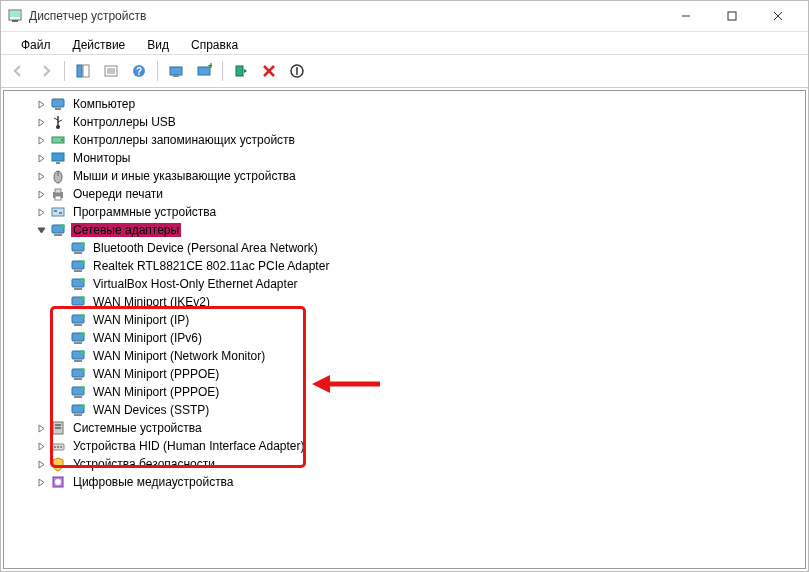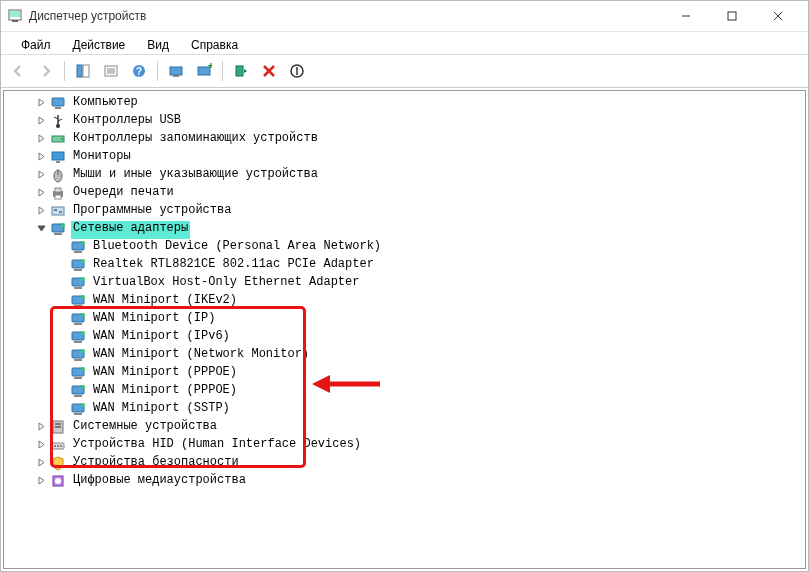--- a/index.html
+++ b/index.html
@@ -82,41 +82,41 @@
   .tree-container {
     flex: 1;
     overflow: auto;
     border: 1px solid #999;
     margin: 2px;
     padding: 4px 0 4px 4px;
     position: relative;
   }
   .tree-row {
     display: flex;
+    align-items: center;
     height: 18px;
     white-space: nowrap;
-    font-family: Liberation Mono, monospace;
   }
   .indent { display: inline-block; }
   .expander {
     width: 14px; height: 14px;
     display: inline-flex; align-items: center; justify-content: center;
     font-size: 10px;
     color: #555;
     margin-right: 2px;
   }
   .expander.empty { visibility: hidden; }
   .node-icon {
     width: 16px; height: 16px;
     margin-right: 5px;
     display: inline-flex; align-items: center; justify-content: center;
     flex-shrink: 0;
   }
   .node-label { padding: 0 2px; }
-  .highlighted { background: #5eead4; }
+  .highlighted { background: #be185d; }
   
   .callout-box {
     position: absolute;
     border: 3px solid #e81313;
     border-radius: 5px;
     pointer-events: none;
   }
   .callout-arrow {
     position: absolute;
     pointer-events: none;
@@ -470,21 +470,21 @@
       <div class="tree-row wan-row">
         <span class="indent" style="width: 46px;"></span>
         <span class="expander empty"></span>
         <span class="node-icon">
           <svg width="16" height="16">
             <rect x="2" y="3" width="12" height="8" rx="1" fill="#5aa0d8" stroke="#2a70a8"></rect>
             <rect x="4" y="12" width="8" height="2" fill="#888"></rect>
             <circle cx="13" cy="4" r="2" fill="#3c6"></circle>
           </svg>
         </span>
-        <span class="node-label">WAN Miniport (SSTP)</span>
+        <span class="node-label">WAN Devices (SSTP)</span>
       </div>
       <div class="tree-row">
         <span class="indent" style="width: 26px;"></span>
         <span class="expander">
           <svg width="9" height="9">
             <path d="M2 1 L7 4.5 L2 8 Z" fill="none" stroke="#777" stroke-width="1"></path>
           </svg>
         </span>
         <span class="node-icon">
           <svg width="16" height="16">
@@ -503,21 +503,21 @@
           </svg>
         </span>
         <span class="node-icon">
           <svg width="16" height="16">
             <rect x="2" y="6" width="12" height="6" rx="1" fill="#ddd" stroke="#888"></rect>
             <rect x="4" y="8" width="2" height="2" fill="#888"></rect>
             <rect x="7" y="8" width="2" height="2" fill="#888"></rect>
             <rect x="10" y="8" width="2" height="2" fill="#888"></rect>
           </svg>
         </span>
-        <span class="node-label">Устройства HID (Human Interface Devices)</span>
+        <span class="node-label">Устройства HID (Human Interface Adapter)</span>
       </div>
       <div class="tree-row">
         <span class="indent" style="width: 26px;"></span>
         <span class="expander">
           <svg width="9" height="9">
             <path d="M2 1 L7 4.5 L2 8 Z" fill="none" stroke="#777" stroke-width="1"></path>
           </svg>
         </span>
         <span class="node-icon">
           <svg width="16" height="16">

